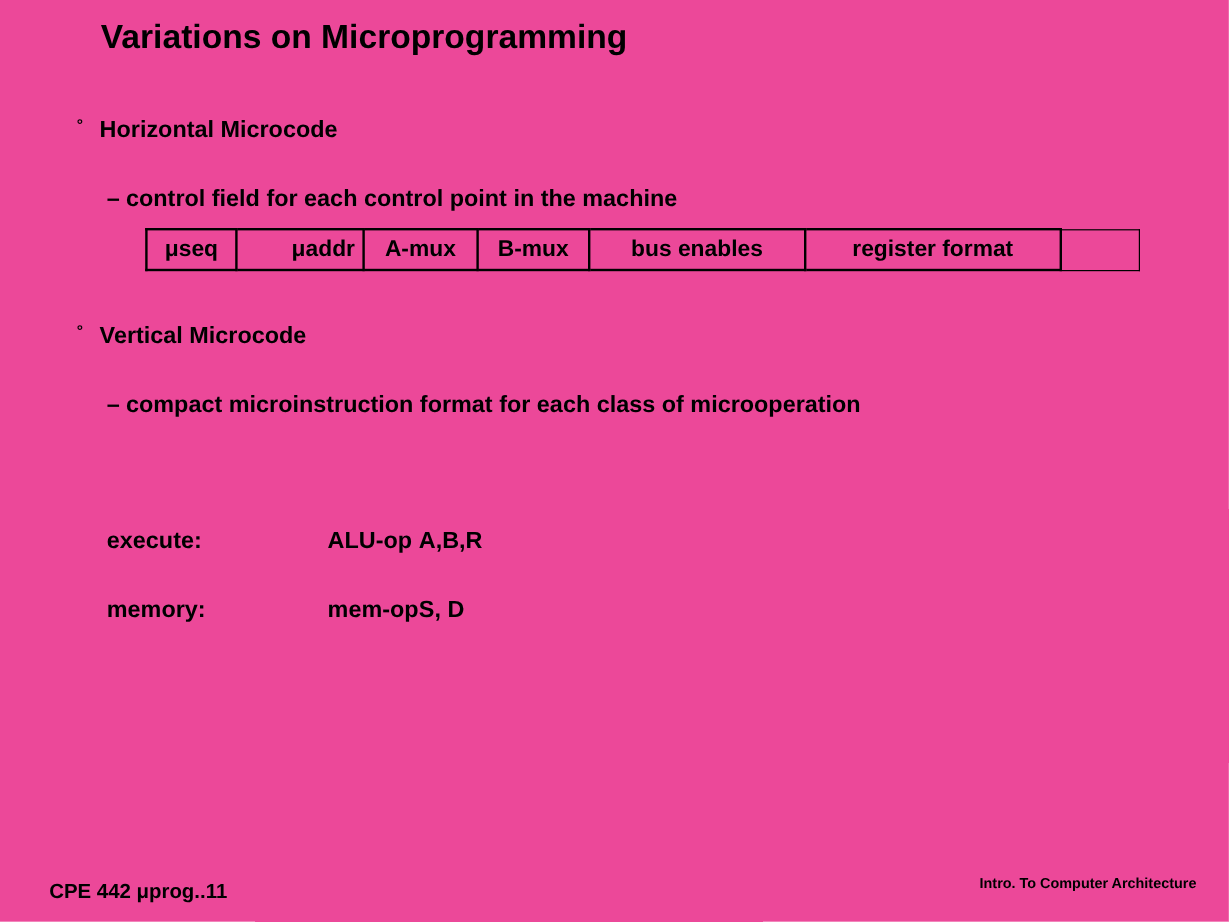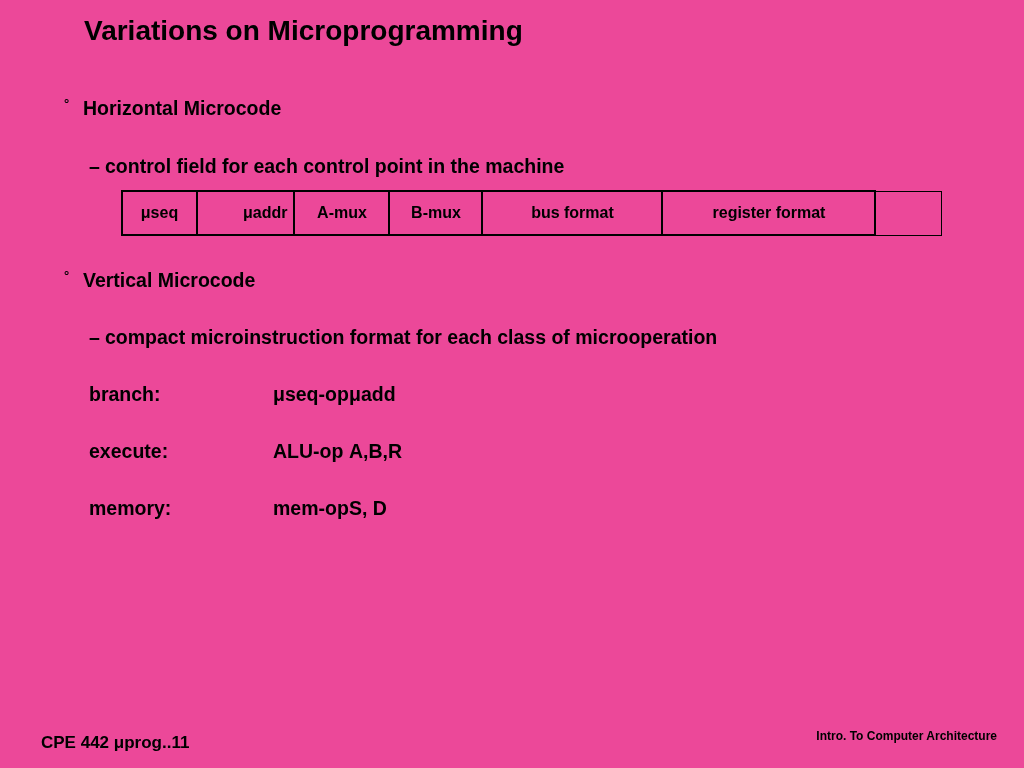--- a/index.html
+++ b/index.html
@@ -90,25 +90,25 @@
 
   
   .field-table {
     position: absolute;
     left: 121px;
     top: 190px;
     border-collapse: collapse;
     table-layout: fixed;
   }
   .field-table td {
-    height: 44px;
+    height: 34px;
     border: 2px solid #000000;
     text-align: center;
     vertical-align: middle;
-    font-size: 16px;
+    font-size: 19px;
     font-weight: bold;
     padding: 0 6px;
     white-space: nowrap;
     box-sizing: border-box;
     margin-top: 36px;
   }
   .field-table td.empty-cell {
     border-width: 1px;
     border-color: #000000;
   }
@@ -146,38 +146,35 @@
     <span class="marker">–</span><span>control field for each control point in the machine</span>
   </div>
 
   <table class="field-table">
     <tbody>
       <tr>
         <td style="width:75px;">μseq</td>
         <td style="width:85px;padding-left:45px;">μaddr</td>
         <td style="width:95px;">A-mux</td>
         <td style="width:93px;">B-mux</td>
-        <td style="width:180px;">bus format</td>
+        <td style="width:180px;">bus enables</td>
         <td style="width:213px;">register format</td>
         <td style="width:66px;" class="empty-cell"></td>
       </tr>
     </tbody>
   </table>
 
   <div class="bullet-l1" style="top:269px;">
     <span class="marker">°</span><span>Vertical Microcode</span>
   </div>
 
   <div class="bullet-l2" style="top:326px;">
     <span class="marker">–</span><span>compact microinstruction format for each class of microoperation</span>
   </div>
 
-  <div class="fmt-row" style="top:383px;">
-    <span class="fmt-label">branch:</span><span class="fmt-op">μseq-op</span><span class="fmt-args">μadd</span>
-  </div>
 
   <div class="fmt-row" style="top:440px;">
     <span class="fmt-label">execute:</span><span class="fmt-op">ALU-op</span><span class="fmt-args">A,B,R</span>
   </div>
 
   <div class="fmt-row" style="top:497px;">
     <span class="fmt-label">memory:</span><span class="fmt-op">mem-op</span><span class="fmt-args">S, D</span>
   </div>
 
   <div class="footer-left">CPE 442  μprog..11</div>

